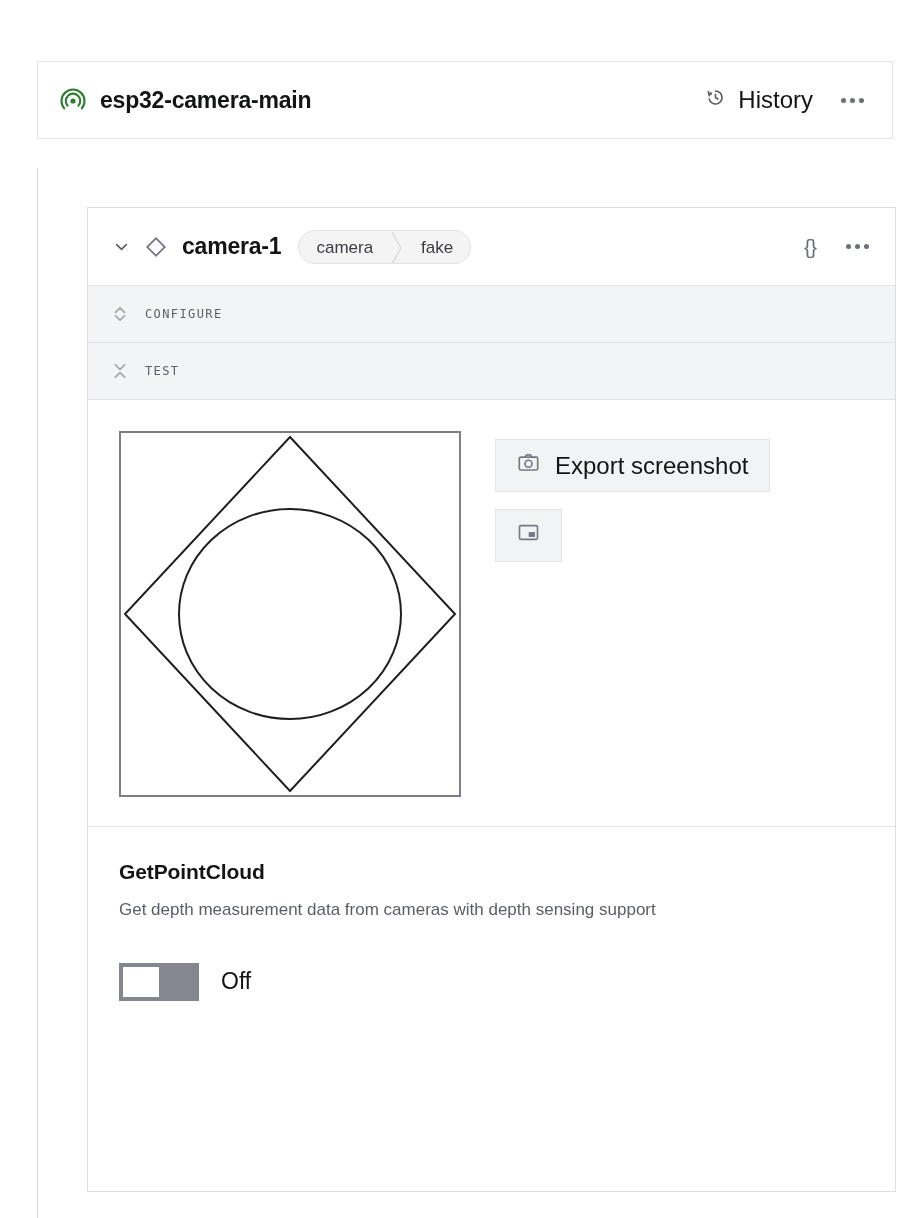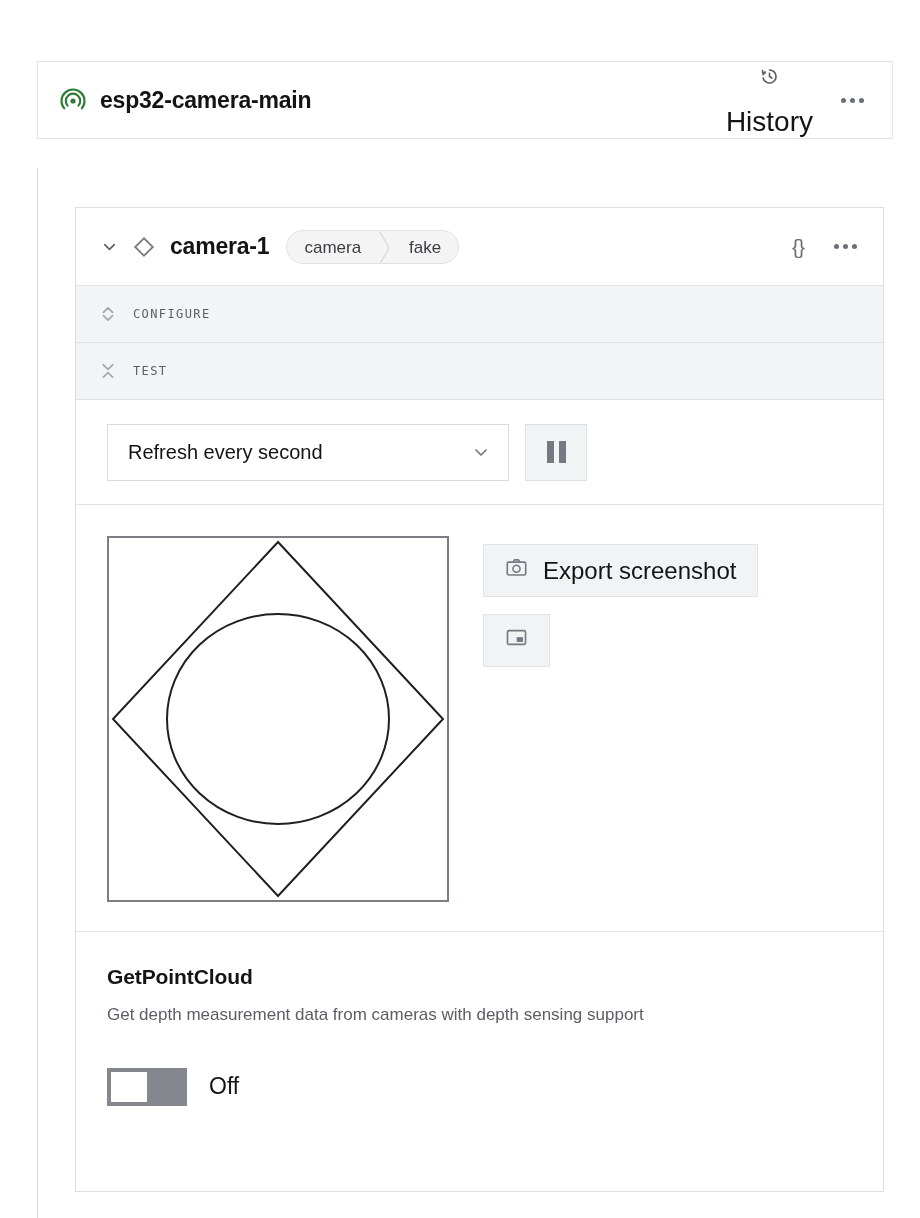--- a/index.html
+++ b/index.html
@@ -23,40 +23,39 @@
   .top-card-left { display: flex; align-items: center; gap: 14px; padding-left: 22px; }
   .viam-icon { width: 26px; height: 26px; flex: none; display: block; }
   .top-title {
     font-size: 23px; font-weight: 700; color: #131414; letter-spacing: -0.2px;
   }
   .top-card-right {
     margin-left: auto; display: flex; align-items: center; gap: 26px; padding-right: 26px;
   }
   .history-btn {
     display: flex; align-items: center; gap: 11px;
-    font-size: 28px; color: #131414; cursor: pointer;
+    font-size: 24px; color: #131414; cursor: pointer;
     background: none; border: none; padding: 0;
     font-family: inherit;
-    flex-direction: column;
   }
   .ellipsis-btn {
     display: flex; align-items: center; gap: 4px; cursor: pointer;
     background: none; border: none; padding: 4px 2px;
   }
   .ellipsis-btn i { width: 5px; height: 5px; border-radius: 50%; background: #6b6f76; display: block; }
 
   
   .tree-guide {
     position: absolute; left: 37px; top: 168px;
     width: 1px; height: 1050px; background: #d8d9dd;
   }
 
   
   .res-card {
-    position: absolute; left: 75px; top: 207px;
+    position: absolute; left: 87px; top: 207px;
     width: 809px; height: 985px;
     background: #fff; border: 1px solid #dcdee2;
   }
 
   .res-header {
     height: 78px; display: flex; align-items: center;
     padding: 0 24px 0 20px; border-bottom: 1px solid #e4e4e7;
   }
   .chev-toggle {
     width: 26px; height: 26px; display: flex; align-items: center; justify-content: center;
@@ -229,34 +228,20 @@
     <div class="sec-bar">
       <span class="sec-icon">
         <svg viewBox="0 0 22 22" width="22" height="22" fill="none">
           <path d="M6.4 4.8 11 9.3l4.6-4.5" stroke="#a5a8b0" stroke-width="1.8" stroke-linecap="round" stroke-linejoin="round"></path>
           <path d="M6.4 17.2 11 12.7l4.6 4.5" stroke="#a5a8b0" stroke-width="1.8" stroke-linecap="round" stroke-linejoin="round"></path>
         </svg>
       </span>
       <span class="sec-label">TEST</span>
     </div>
 
-    <div class="refresh-row">
-      <div class="select-box">
-        <span class="sel-val">Refresh every second</span>
-        <span class="sel-chev">
-          <svg viewBox="0 0 20 20" width="20" height="20" fill="none">
-            <path d="M5 8l5 5 5-5" stroke="#767983" stroke-width="1.7" stroke-linecap="round" stroke-linejoin="round"></path>
-          </svg>
-        </span>
-      </div>
-      <button class="pause-btn">
-        <i></i>
-          <i></i>
-      </button>
-    </div>
 
     <div class="stream-row">
       <div class="stream-img">
         <svg viewBox="0 0 338 362" width="338" height="362" preserveAspectRatio="none">
           <polygon points="169,4 334,181 169,358 4,181" fill="none" stroke="#1f1f1f" stroke-width="2"></polygon>
           <ellipse cx="169" cy="181" rx="111" ry="105" fill="none" stroke="#1f1f1f" stroke-width="2"></ellipse>
         </svg>
       </div>
       <div class="stream-actions">
         <button class="act-btn">

